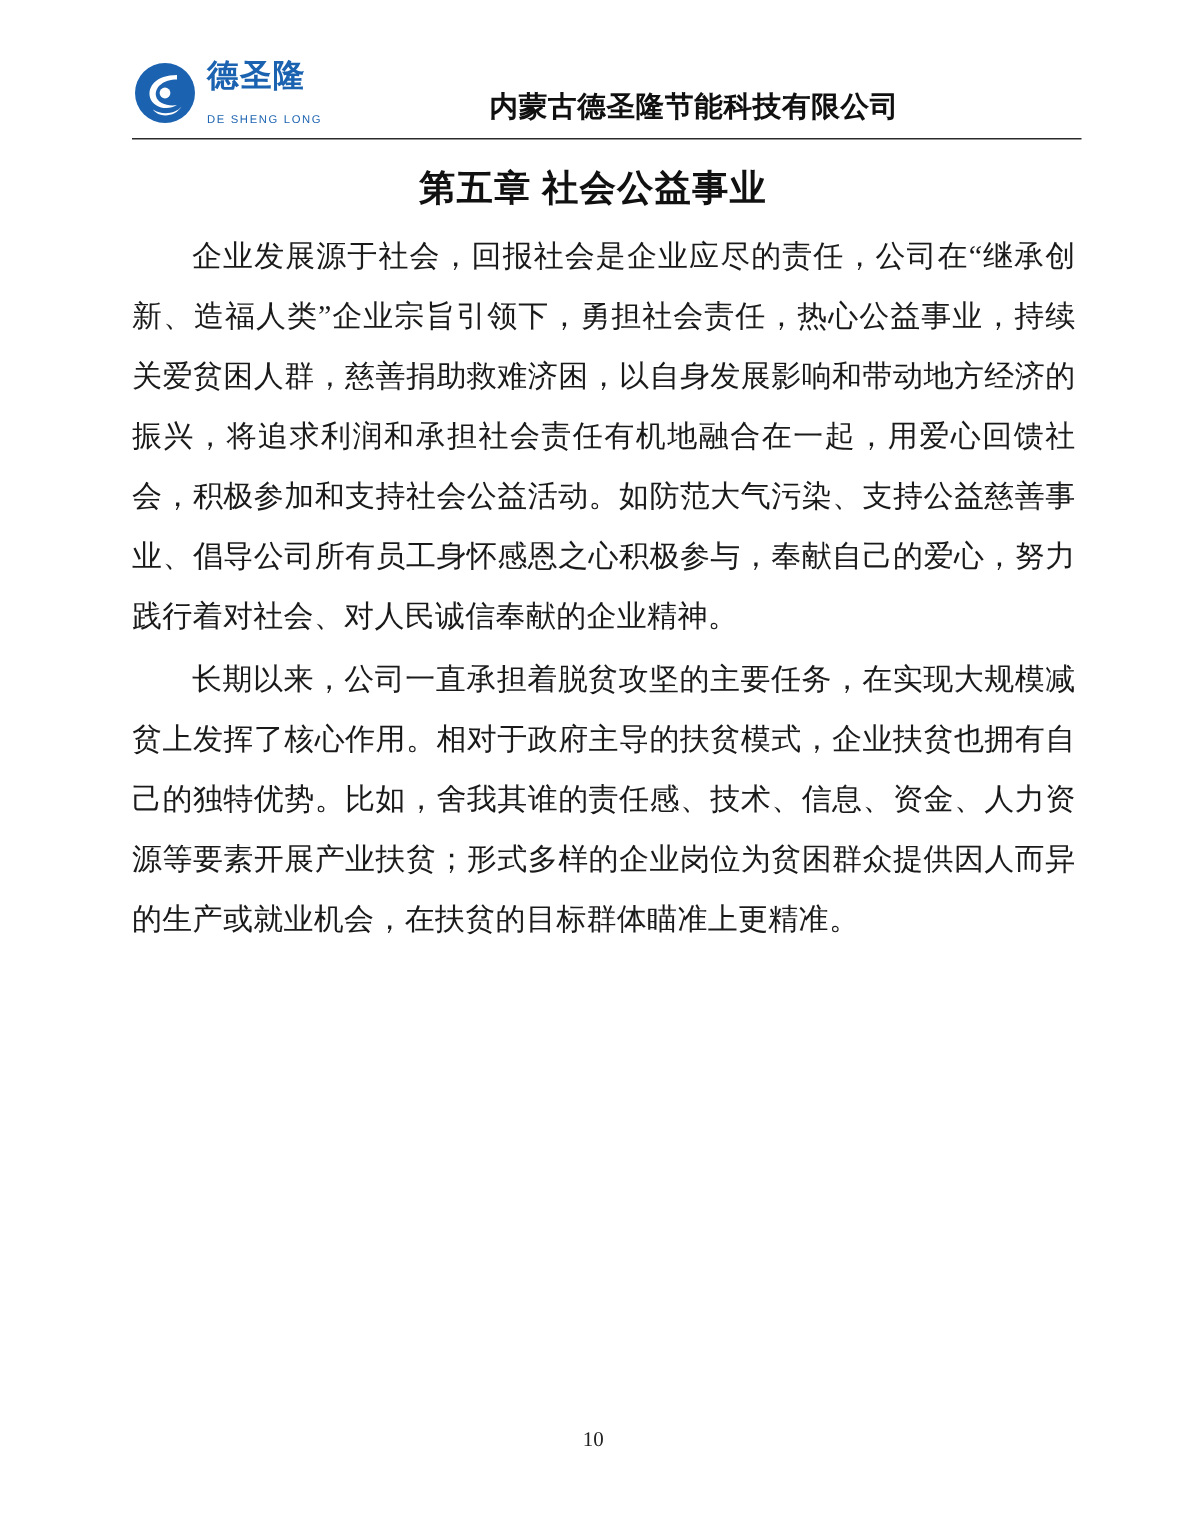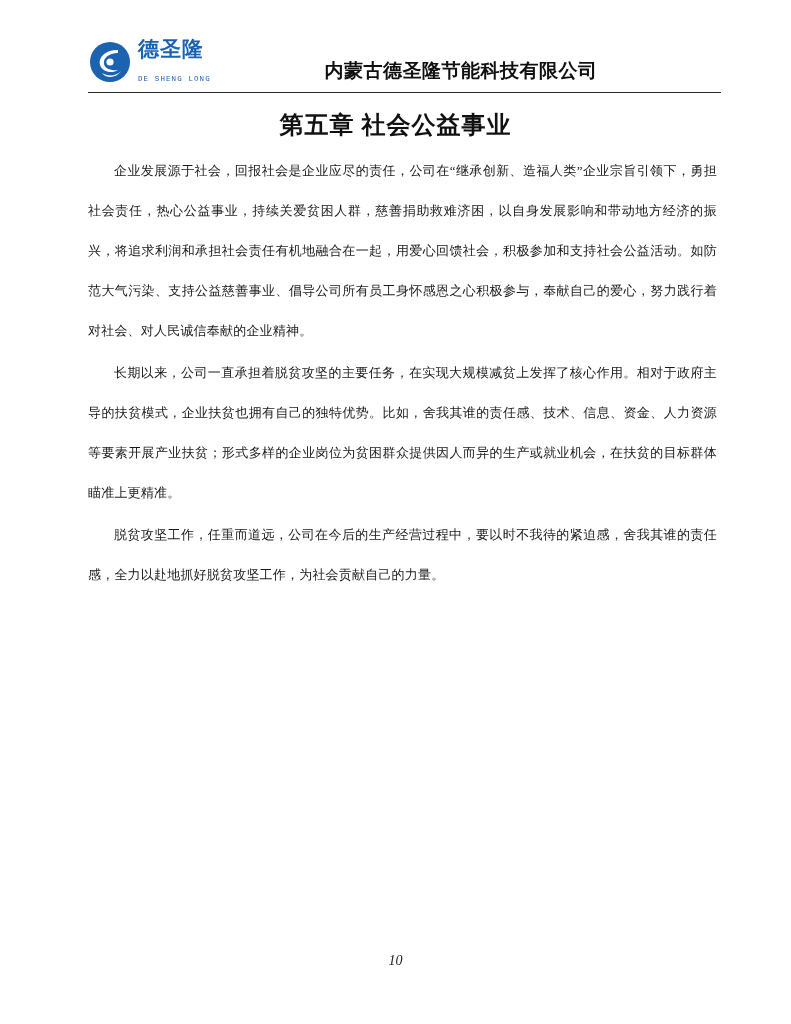--- a/index.html
+++ b/index.html
@@ -48,28 +48,28 @@
     flex: 0 0 auto;
   }
   .logo-mark svg { display: block; }
   .logo-word {
     display: flex;
     flex-direction: column;
     justify-content: center;
     line-height: 1;
   }
   .logo-cn {
-    font-family: Liberation Mono, monospace;
+    font-family: Liberation Serif, serif;
     font-size: 21px;
     font-weight: 700;
     color: #1b63b0;
     letter-spacing: 1px;
   }
   .logo-en {
-    font-family: Liberation Mono, monospace;
+    font-family: Liberation Sans, sans-serif;
     font-size: 7.5px;
     color: #1b63b0;
     letter-spacing: 1.1px;
     margin-top: 15px;
   }
   .company-name {
     flex: 1 1 auto;
     text-align: center;
     font-size: 19px;
     font-weight: 700;
@@ -93,41 +93,40 @@
     margin: 16px 0 10px 0;
     color: #111;
   }
 
   
   .body-area {
     padding: 0 74px 0 88px;
     box-sizing: border-box;
   }
   p.para {
-    font-size: 13px;
+    font-size: 20px;
     line-height: 40px;
     text-align: justify;
     text-justify: inter-ideograph;
     margin: 0 0 2px 0;
     text-indent: 2em;
     color: #1a1a1a;
     letter-spacing: 0.2px;
   }
 
   
   .page-number {
     position: absolute;
     left: 0;
     right: 0;
     bottom: 55px;
     text-align: center;
     font-size: 14px;
     color: #222;
     font-family: "Liberation Serif", "DejaVu Serif", serif;
-    font-style: italic;
   }
 </style>
 </head>
 <body>
 
 <div class="page">
 
   <div class="doc-header">
     <div class="logo-block">
       <div class="logo-mark">
@@ -146,18 +145,17 @@
     <div class="company-name">内蒙古德圣隆节能科技有限公司</div>
   </div>
 
   <div class="header-rule"></div>
 
   <h1 class="chapter-title">第五章  社会公益事业</h1>
 
   <div class="body-area">
     <p class="para">企业发展源于社会，回报社会是企业应尽的责任，公司在“继承创新、造福人类”企业宗旨引领下，勇担社会责任，热心公益事业，持续关爱贫困人群，慈善捐助救难济困，以自身发展影响和带动地方经济的振兴，将追求利润和承担社会责任有机地融合在一起，用爱心回馈社会，积极参加和支持社会公益活动。如防范大气污染、支持公益慈善事业、倡导公司所有员工身怀感恩之心积极参与，奉献自己的爱心，努力践行着对社会、对人民诚信奉献的企业精神。</p>
     <p class="para">长期以来，公司一直承担着脱贫攻坚的主要任务，在实现大规模减贫上发挥了核心作用。相对于政府主导的扶贫模式，企业扶贫也拥有自己的独特优势。比如，舍我其谁的责任感、技术、信息、资金、人力资源等要素开展产业扶贫；形式多样的企业岗位为贫困群众提供因人而异的生产或就业机会，在扶贫的目标群体瞄准上更精准。</p>
-    <p class="para">脱贫攻坚工作，任重而道远，公司在今后的生产经营过程中，要以时不我待的紧迫感，舍我其谁的责任感，全力以赴地抓好脱贫攻坚工作，为社会贡献自己的力量。</p>
   </div>
 
   <div class="page-number">10</div>
 
 </div>
 
 </body></html>

